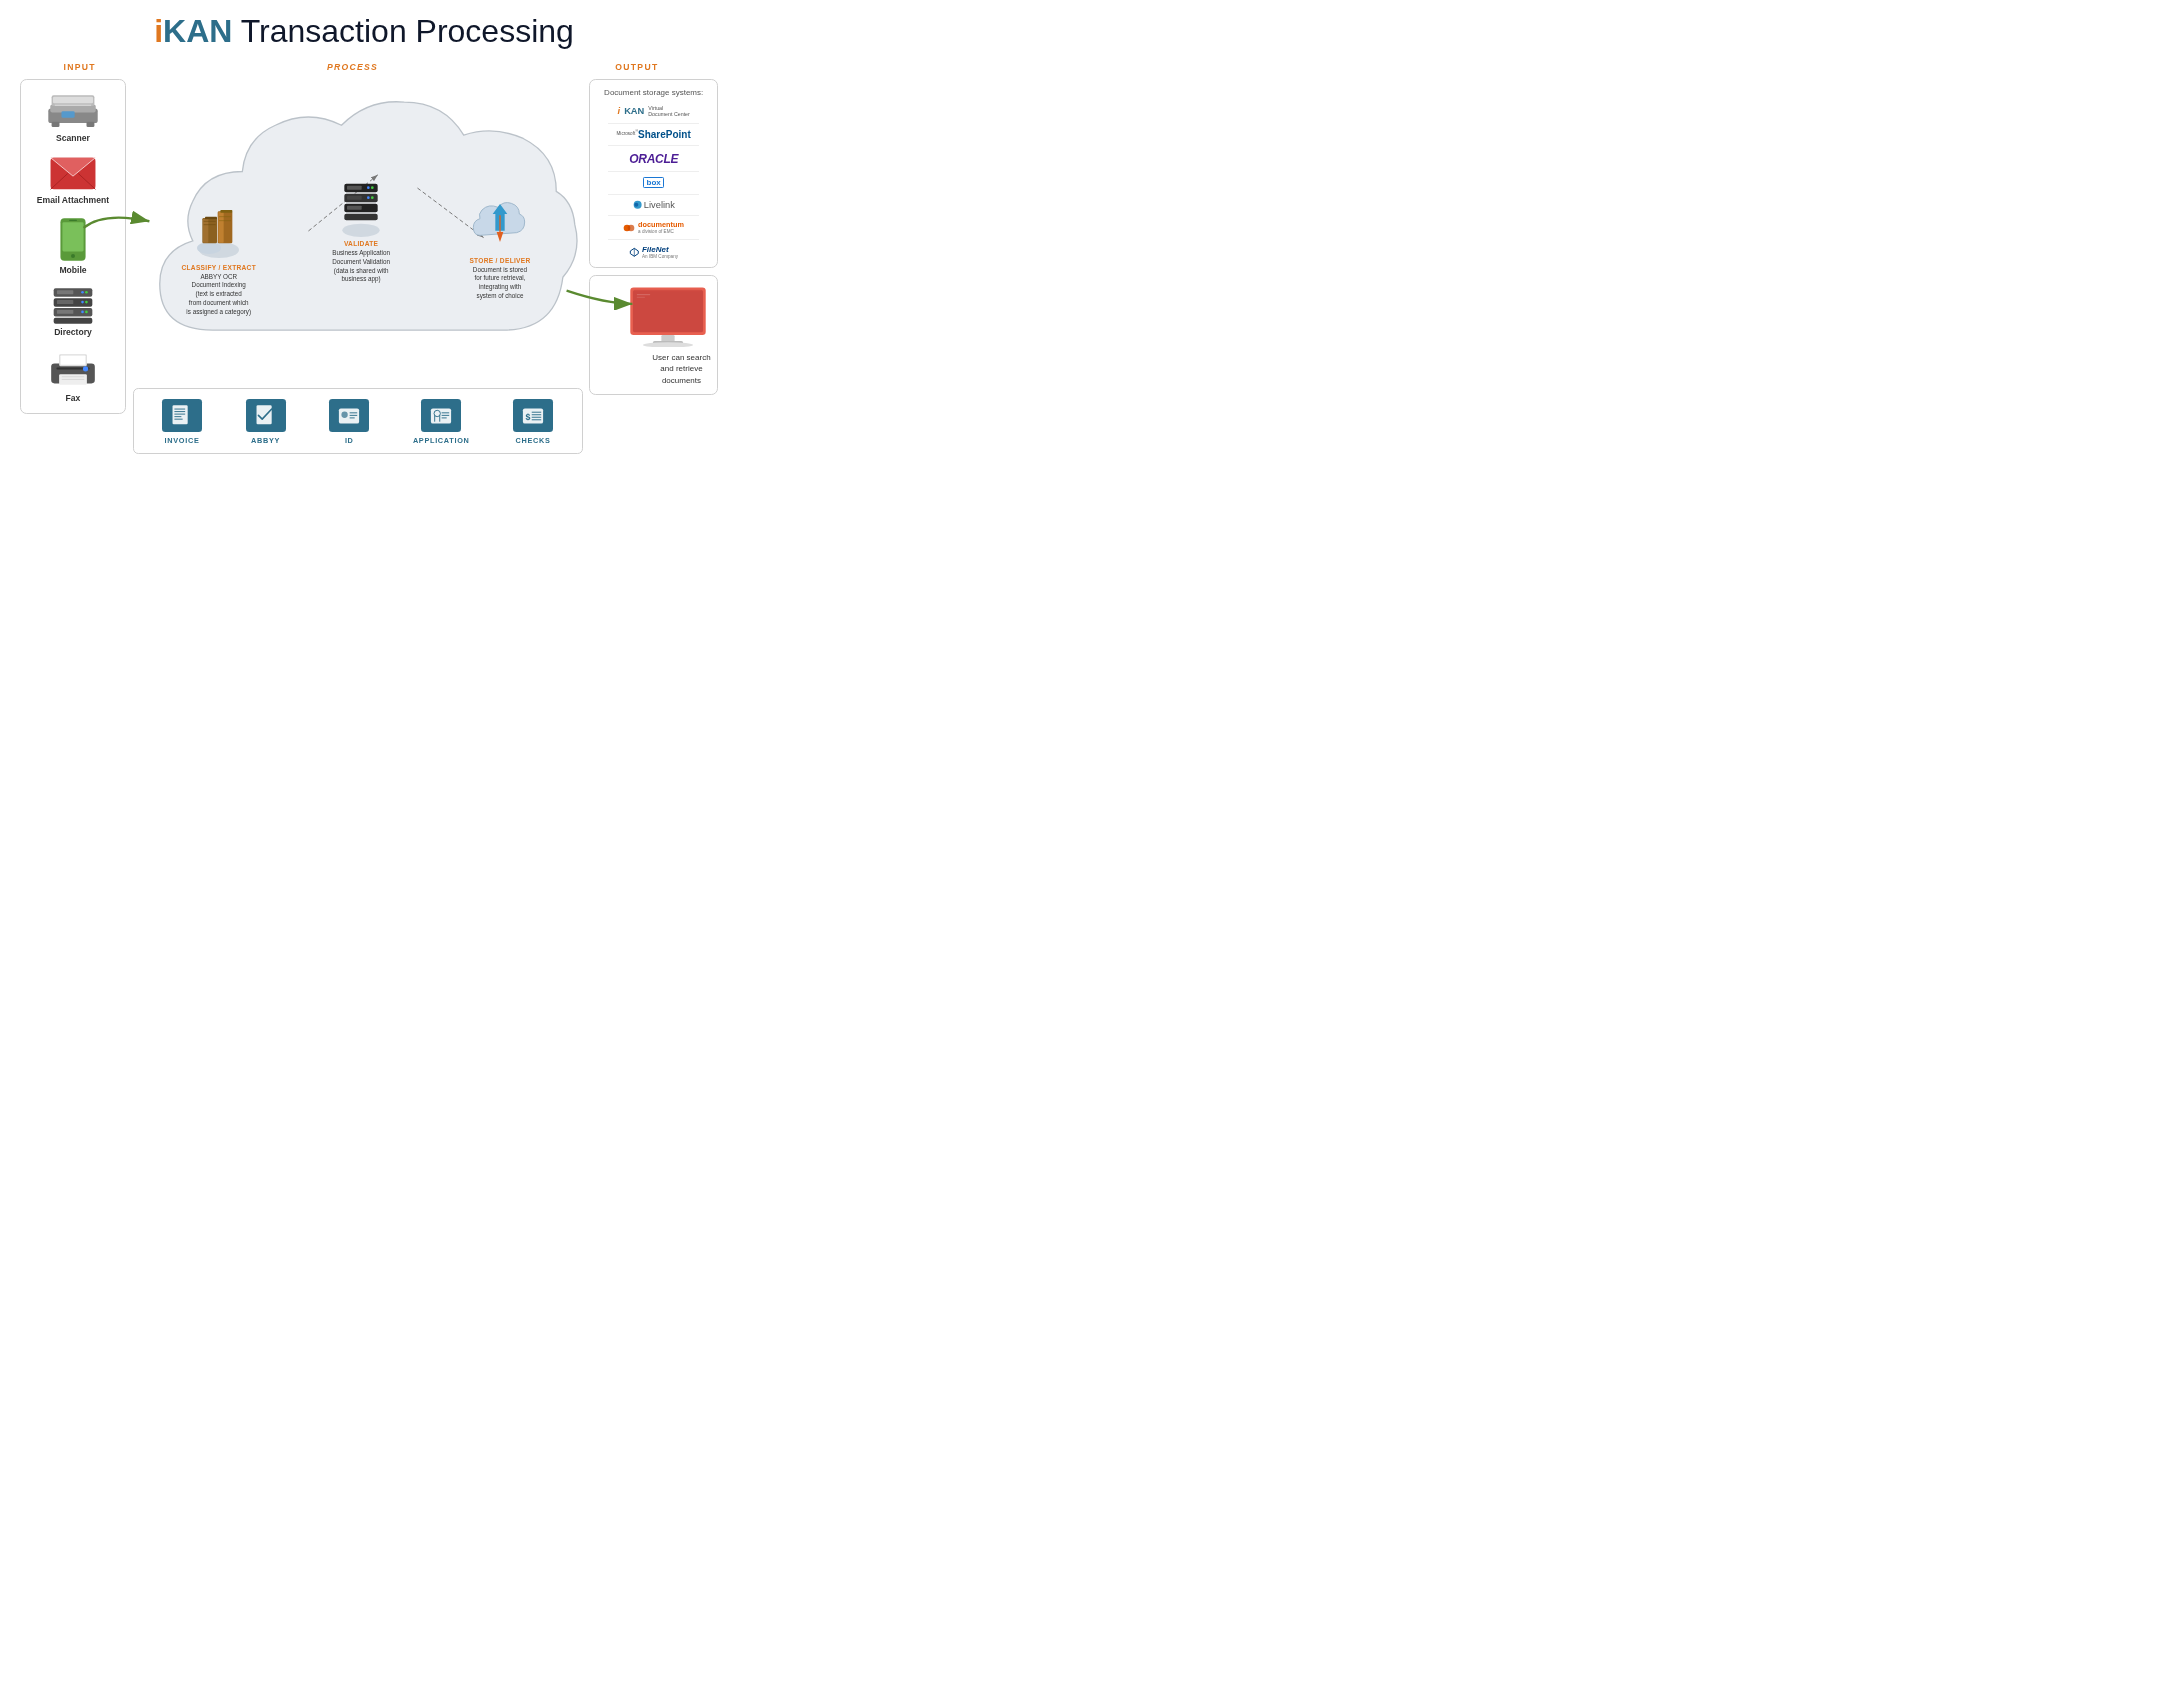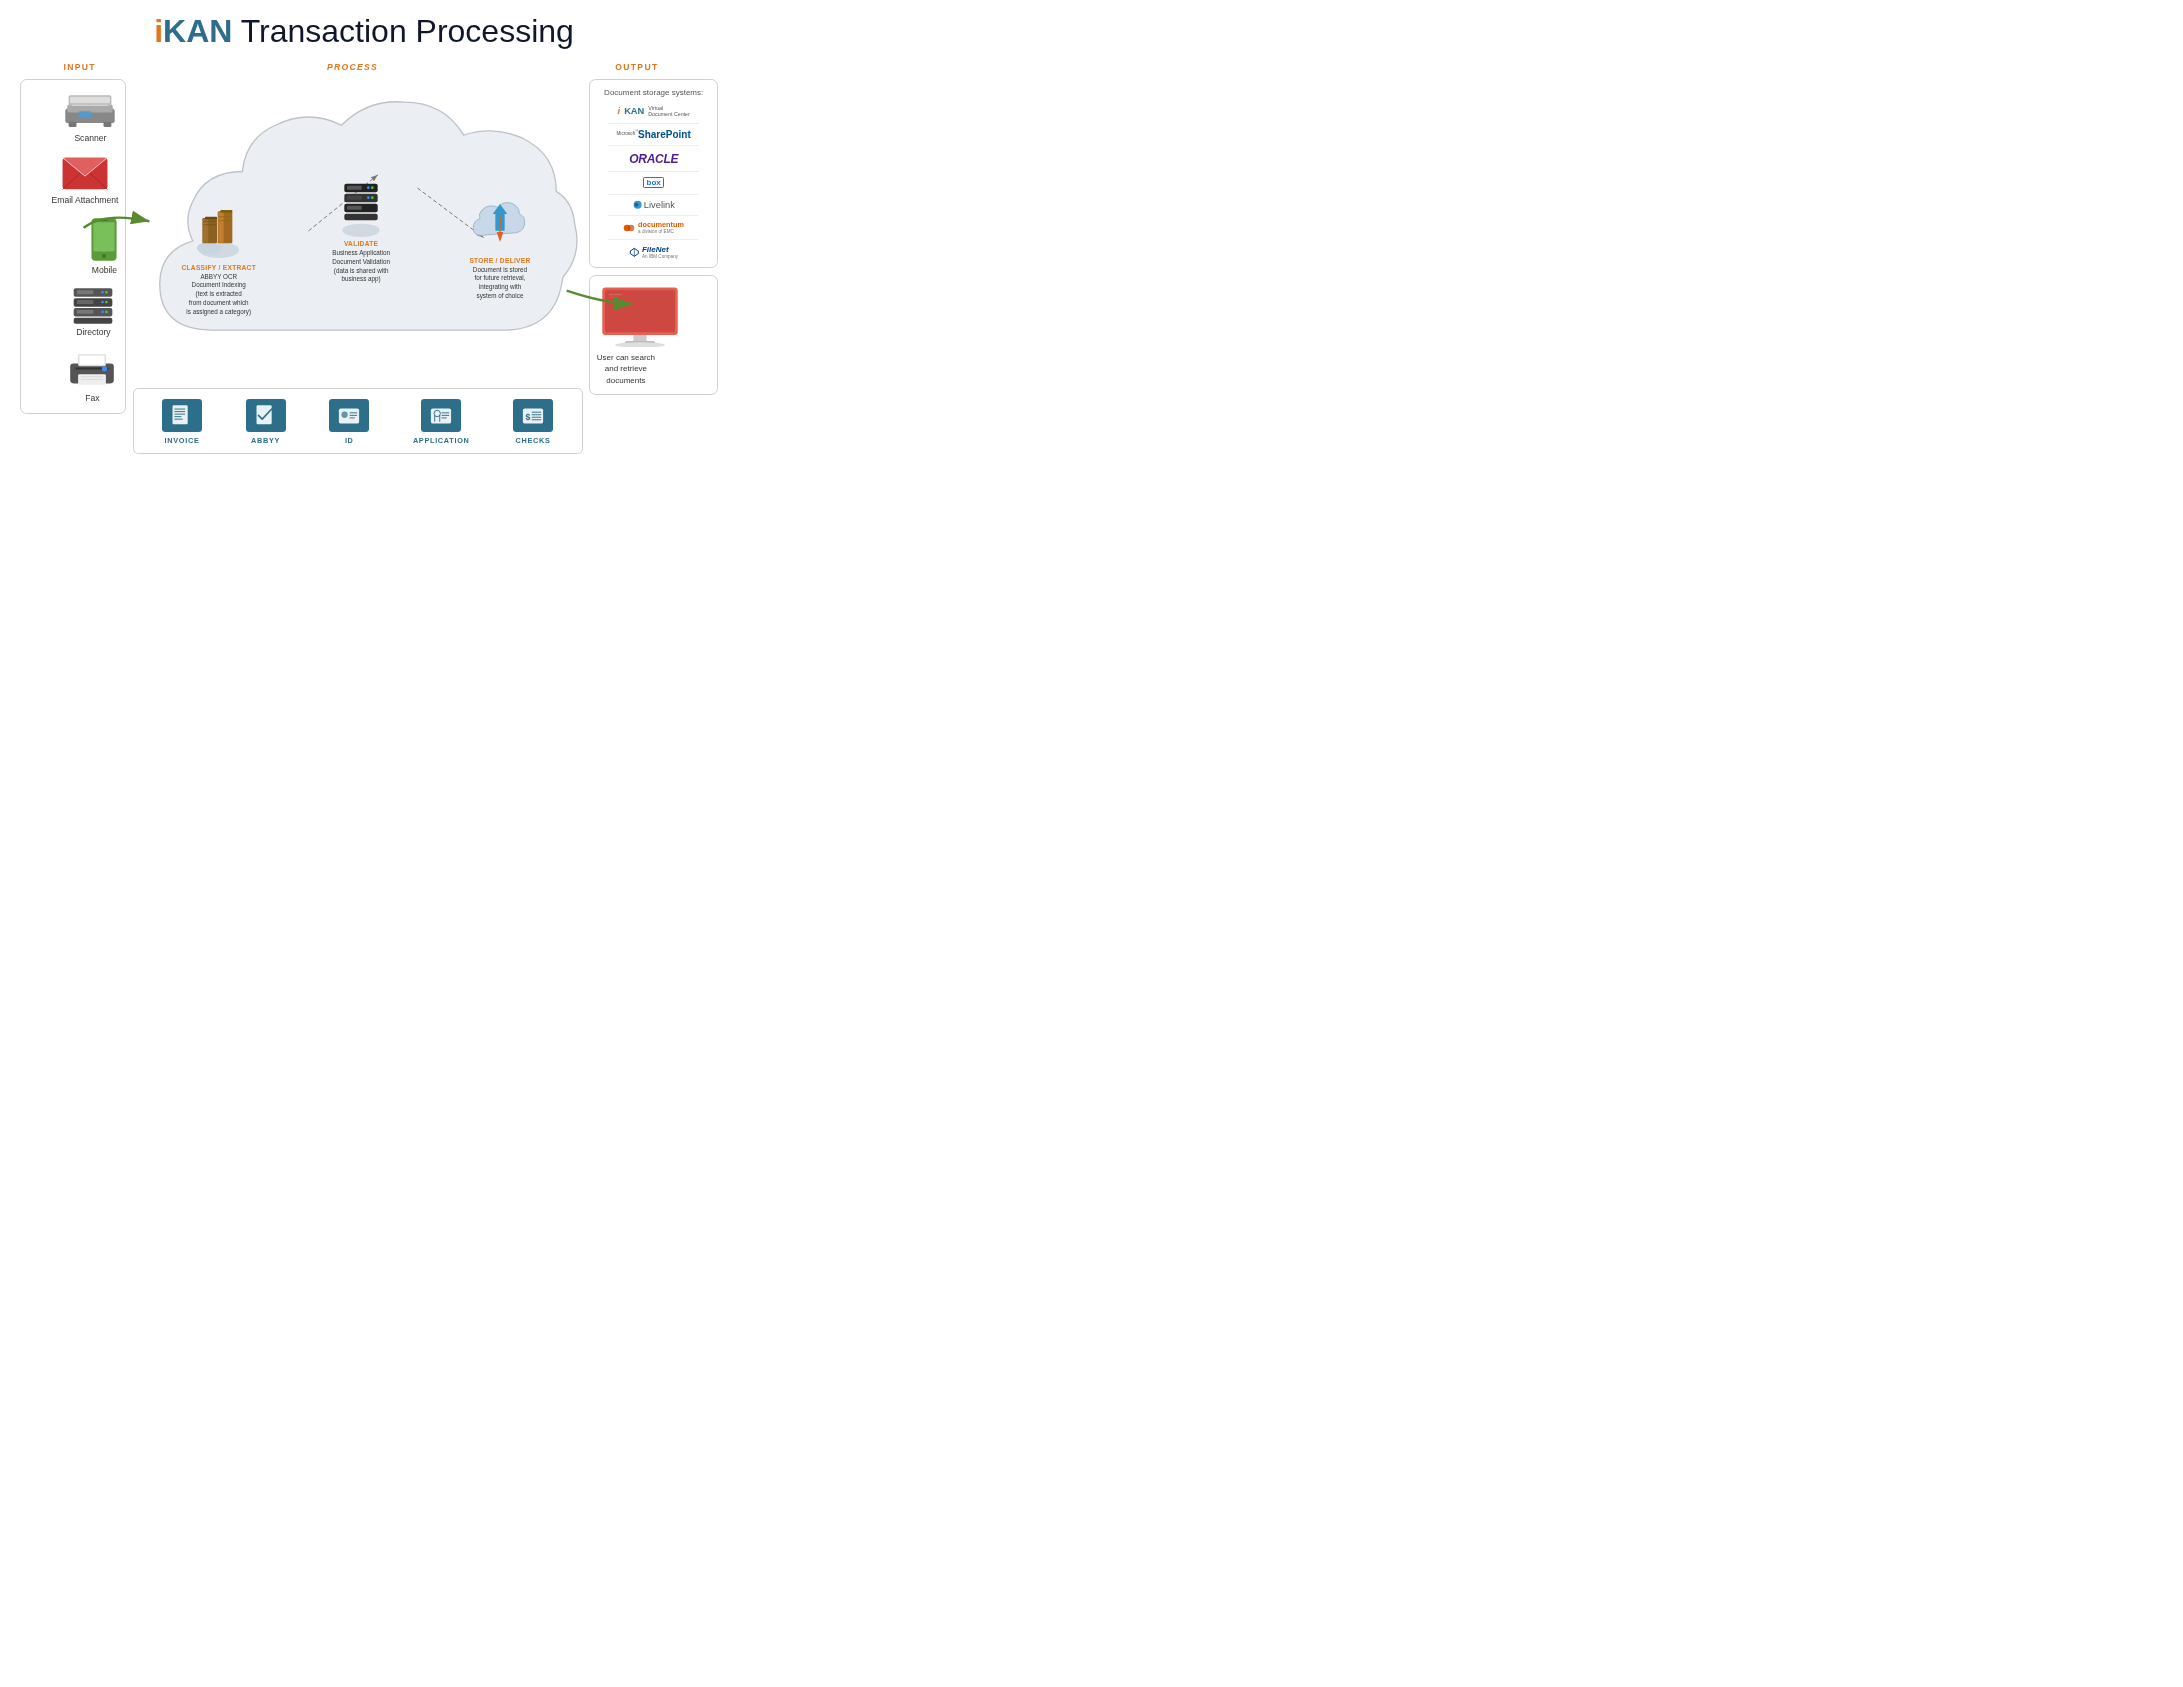--- a/index.html
+++ b/index.html
@@ -68,24 +68,25 @@
     
     .input-col {
       width: 106px;
       min-width: 106px;
       background: #fff;
       border: 1px solid #d0d0d0;
       border-radius: 6.6px;
       padding: 10px 6.6px 10px 6.6px;
       display: flex;
       flex-direction: column;
-      align-items: flex-end;
+      align-items: center;
       gap: 12px;
       margin-right: 6.6px;
       flex-shrink: 0;
+      font-weight: bold;
     }
     .input-item {
       display: flex;
       flex-direction: column;
       align-items: center;
       gap: 2.6px;
     }
     .input-item-label {
       font-size: 8.6px;
       color: #333;
@@ -184,21 +185,21 @@
       align-items: center;
     }
 
     .output-search-box {
       background: #fff;
       border: 1px solid #d0d0d0;
       border-radius: 6.6px;
       padding: 8px 6.6px;
       display: flex;
       flex-direction: column;
-      align-items: flex-start;
+      align-items: flex-end;
       gap: 5.3px;
     }
     .output-search-label {
       font-size: 8px;
       color: #333;
       text-align: center;
       line-height: 1.4;
     }
 
     

